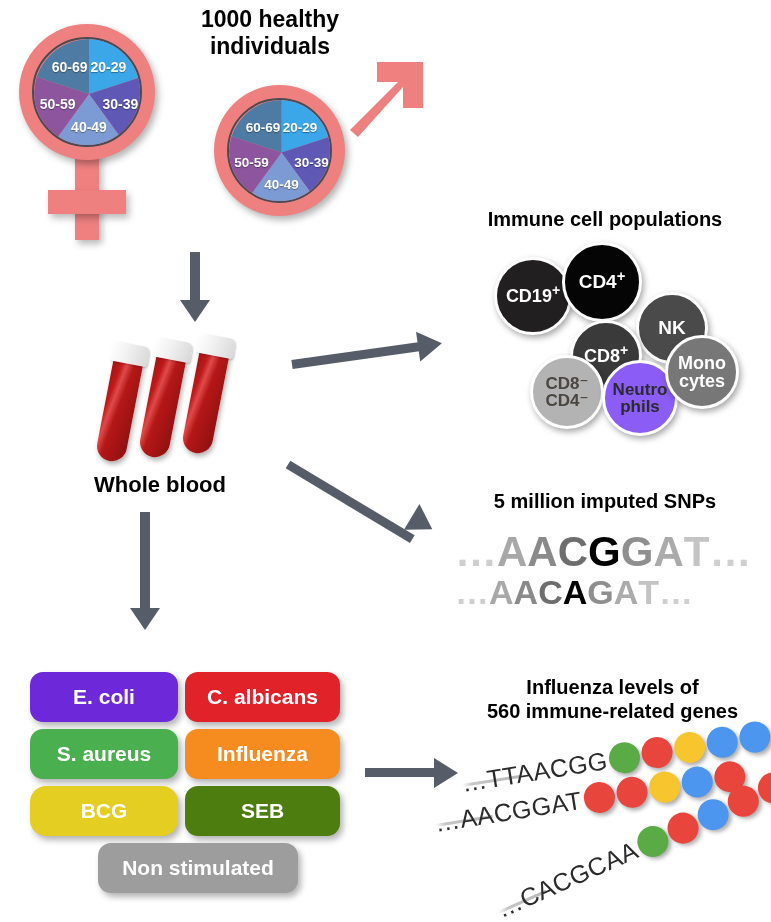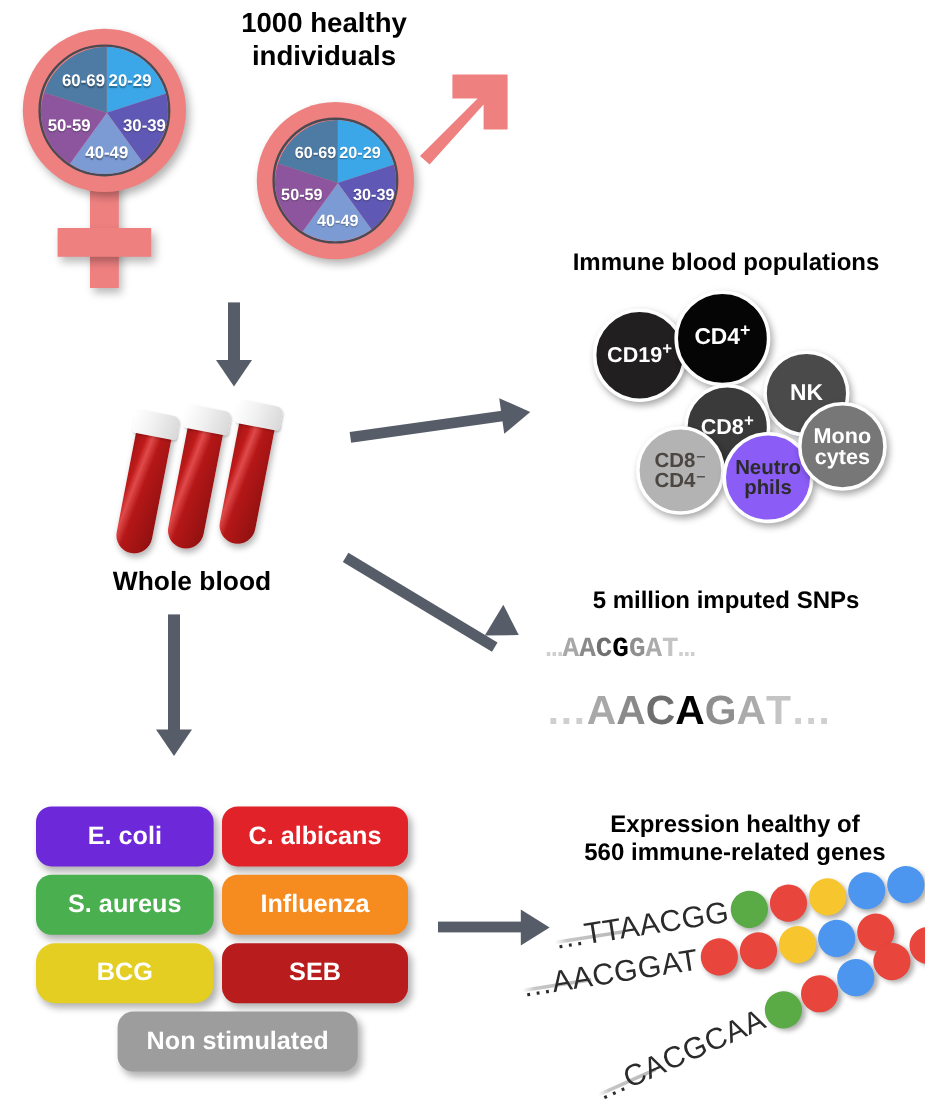--- a/index.html
+++ b/index.html
@@ -154,21 +154,21 @@
        border-left:24px solid #565d68;transform:rotate(31deg);"></div>
 </div>
 
 <div>
   <div class="arw" style="left:140px;top:512px;width:10px;height:100px;"></div>
   <div class="ahead" style="left:130px;top:608px;
        border-left:15px solid transparent;border-right:15px solid transparent;
        border-top:22px solid #565d68;"></div>
 </div>
 
-<div class="abs ttl" style="left:450px;top:208px;width:310px;font-size:20px;">Immune blood populations</div>
+<div class="abs ttl" style="left:450px;top:208px;width:310px;font-size:20px;">Immune cell populations</div>
 <div class="abs" style="left:0;top:0;width:771px;height:922px;pointer-events:none;">
     <div class="cell" style="left: 494px; top: 257px; width: 78px; height: 78px; background: rgb(33, 31, 31); color: rgb(255, 255, 255); font-size: 18px; z-index: 10; pointer-events: auto; text-align: right;">
       <span>CD19<sup>+</sup></span>
     </div>
     <div class="cell" style="left: 562px; top: 242px; width: 80px; height: 80px; background: rgb(5, 5, 5); color: rgb(255, 255, 255); font-size: 19px; z-index: 11; pointer-events: auto;">
       <span>CD4<sup>+</sup></span>
     </div>
     <div class="cell" style="left: 636px; top: 292px; width: 72px; height: 72px; background: rgb(74, 74, 74); color: rgb(255, 255, 255); font-size: 19px; z-index: 12; pointer-events: auto;">
       <span>NK</span>
     </div>
@@ -181,57 +181,57 @@
     <div class="cell" style="left: 602px; top: 360px; width: 76px; height: 76px; background: #8b5cf6; color: rgb(43, 43, 43); font-size: 17px; z-index: 16; pointer-events: auto;">
       <span>Neutro<br>phils</span>
     </div>
     <div class="cell" style="left: 665px; top: 335px; width: 74px; height: 74px; background: rgb(119, 119, 119); color: rgb(255, 255, 255); font-size: 18px; z-index: 17; pointer-events: auto;">
       <span>Mono<br>cytes</span>
     </div>
   </div>
 
 <div class="abs ttl" style="left:450px;top:490px;width:310px;font-size:20px;">5 million imputed SNPs</div>
 <div class="abs" style="left:455px;top:528px;width:300px;height:100px;">
-    <div class="snprow" style="left: 0px; top: 0px; font-size: 23px; font-family: Liberation Mono, monospace;"><span class="snp-dot">…</span><span class="snp-f2">A</span><span class="snp-f3">A</span><span class="snp-f4">C</span><span class="snp-hi">G</span><span class="snp-b1">G</span><span class="snp-b2">A</span><span class="snp-b3">T</span><span class="snp-dot">…</span></div>
+    <div class="snprow" style="left: 0px; top: 0px; font-size: 42px;"><span class="snp-dot">…</span><span class="snp-f2">A</span><span class="snp-f3">A</span><span class="snp-f4">C</span><span class="snp-hi">G</span><span class="snp-b1">G</span><span class="snp-b2">A</span><span class="snp-b3">T</span><span class="snp-dot">…</span></div>
     <div class="snprow" style="left: 0px; top: 45px; font-size: 34px;"><span class="snp-dot">…</span><span class="snp-f2">A</span><span class="snp-f3">A</span><span class="snp-f4">C</span><span class="snp-hi">A</span><span class="snp-b1">G</span><span class="snp-b2">A</span><span class="snp-b3">T</span><span class="snp-dot">…</span></div>
   </div>
 
 <div class="abs" style="left:30px;top:672px;width:320px;height:220px;">
     <div class="pill" style="left: 0px; top: 0px; width: 148px; height: 50px; background: #6d28d9;">
       <span>E. coli</span>
     </div>
     <div class="pill" style="left: 155px; top: 0px; width: 155px; height: 50px; background: rgb(225, 34, 41);">
       <span>C. albicans</span>
     </div>
     <div class="pill" style="left: 0px; top: 57px; width: 148px; height: 50px; background: rgb(74, 175, 78);">
       <span>S. aureus</span>
     </div>
     <div class="pill" style="left: 155px; top: 57px; width: 155px; height: 50px; background: rgb(246, 139, 31);">
       <span>Influenza</span>
     </div>
     <div class="pill" style="left: 0px; top: 114px; width: 148px; height: 50px; background: rgb(227, 206, 33); border-radius: 16px;">
       <span>BCG</span>
     </div>
-    <div class="pill" style="left: 155px; top: 114px; width: 155px; height: 50px; background: #b91c1c;">
+    <div class="pill" style="left: 155px; top: 114px; width: 155px; height: 50px; background: #4d7c0f;">
       <span>SEB</span>
     </div>
     <div class="pill" style="left: 68px; top: 171px; width: 200px; height: 50px; background: rgb(157, 157, 157);">
       <span>Non stimulated</span>
     </div>
   </div>
 
 <div>
   <div class="arw" style="left:365px;top:768px;width:72px;height:9px;"></div>
   <div class="ahead" style="left:434px;top:758px;
        border-top:15px solid transparent;border-bottom:15px solid transparent;
        border-left:24px solid #565d68;"></div>
 </div>
 
 <div class="abs ttl" style="left:460px;top:676px;width:305px;font-size:20px;">
-  <div>Expression healthy of</div>
+  <div>Influenza levels of</div>
   <div>560 immune-related genes</div>
 </div>
 <div class="abs" style="left:440px;top:730px;width:331px;height:190px;">
     <div class="strand" style="left: 22px; top: 38px; transform: rotate(-9deg);">
       <div class="sline" style="left: 0px; width: 58px;"></div>
       <span class="sseq">…TTAACGG</span>
       <span class="bead" style="background: rgb(90, 171, 70);"></span>
       <span class="bead" style="background: rgb(232, 69, 60);"></span>
       <span class="bead" style="background: rgb(247, 198, 47);"></span>
       <span class="bead" style="background: rgb(77, 150, 240);"></span>

